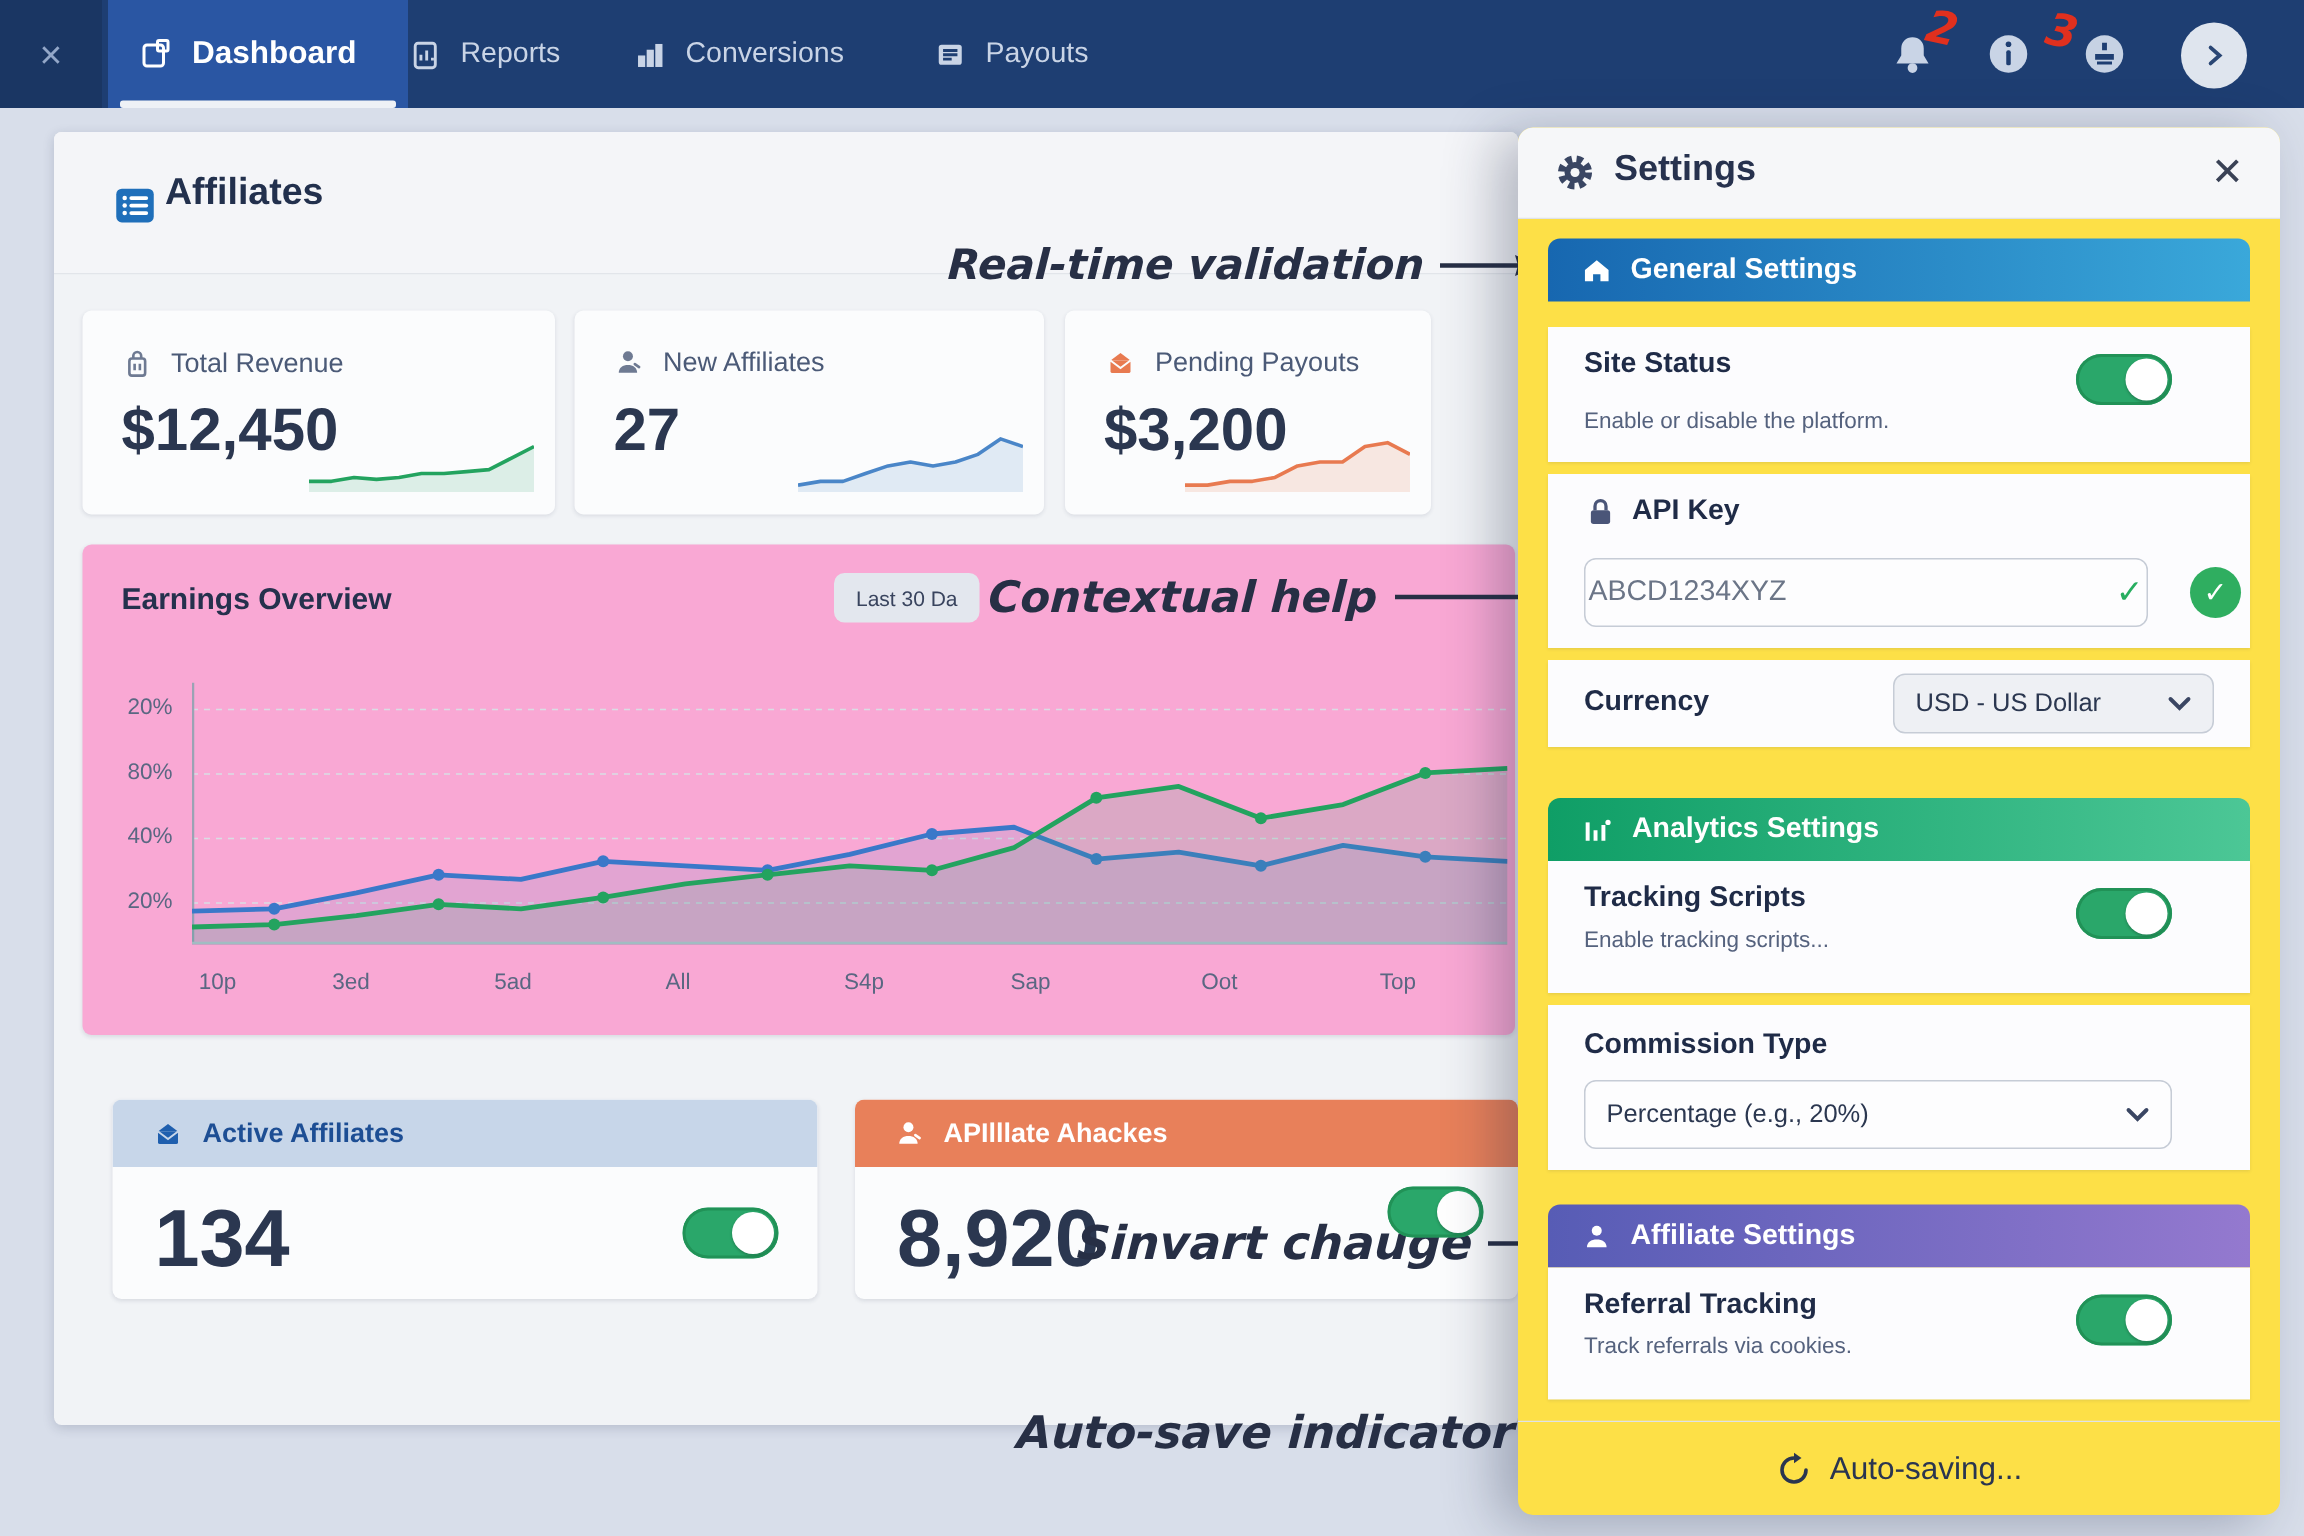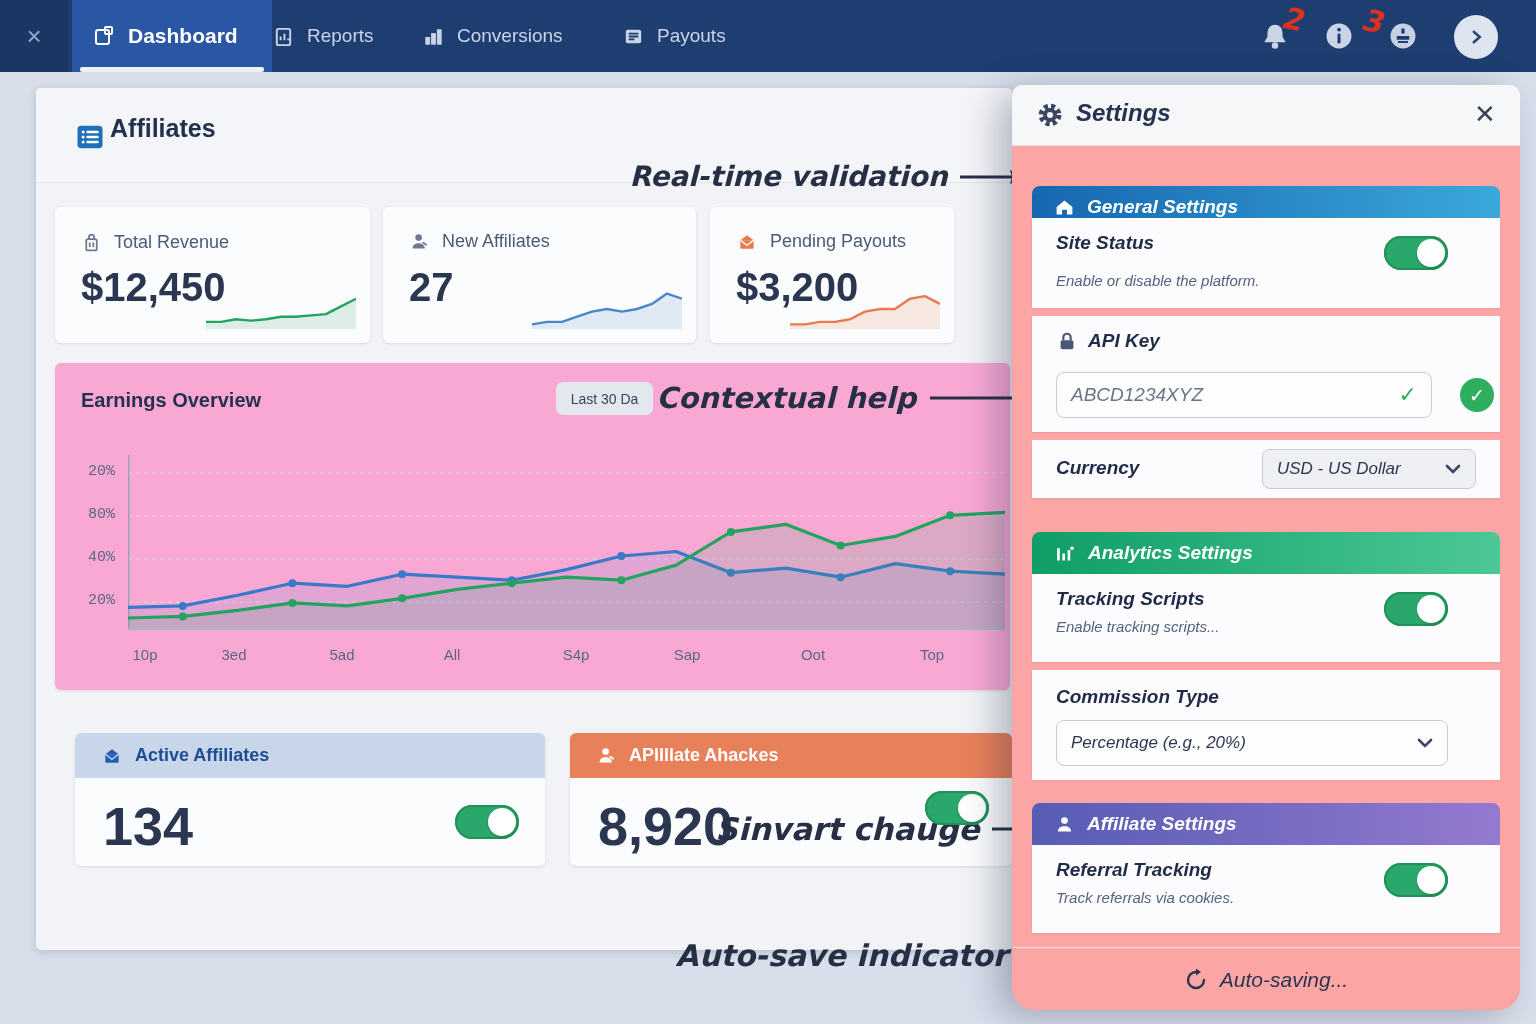--- a/index.html
+++ b/index.html
@@ -37,55 +37,55 @@
   .stat-head{position:absolute;left:26px;top:24px;display:flex;align-items:center;gap:12px;
              font-size:18px;color:#4b5a77;}
   .stat-value{position:absolute;left:26px;top:58px;font-size:40px;font-weight:bold;color:#2b3750;}
   .spark-wrap{position:absolute;right:14px;bottom:10px;}
 
   #earnings{left:19px;top:275px;width:955px;height:327px;background:#f9a8d4;border-radius:6px;
             box-shadow:0 1px 3px rgba(40,50,80,.12);}
   #earnings-title{left:26px;top:26px;font-size:20px;font-weight:bold;color:#25314d;}
   #range-pill{left:501px;top:19px;width:97px;height:33px;background:#e3e7ee;border-radius:7px;
               display:flex;align-items:center;justify-content:center;font-size:14px;color:#39445e;cursor:pointer;}
-  .ytick{width:46px;text-align:right;font-size:15px;color:#5a6782;font-family:Liberation Mono, monospace;}
+  .ytick{width:46px;text-align:right;font-size:15px;color:#5a6782;}
   .xtick{top:283px;transform:translateX(-50%);font-size:15px;color:#5a6782;}
 
   .bottom-card{top:645px;height:133px;background:#fbfcfd;border-radius:6px;overflow:hidden;
                box-shadow:0 1px 3px rgba(40,50,80,.12);}
   .bc-head{position:absolute;left:0;top:0;right:0;height:45px;display:flex;align-items:center;gap:12px;
            padding-left:26px;font-size:18px;font-weight:bold;}
   .bc-value{position:absolute;left:28px;top:62px;font-size:54px;font-weight:bold;color:#2b3750;}
   #active-card .bc-head{background:#c7d6e9;color:#1d4e94;}
   #api-card .bc-head{background:#e8805a;color:#ffffff;}
 
   
   .toggle{width:64px;height:34px;border-radius:17px;background:#2aa76a;position:relative;
           box-shadow:inset 0 0 0 2px #219257;cursor:pointer;}
   .toggle::after{content:"";position:absolute;right:3px;top:3px;width:28px;height:28px;border-radius:50%;
                  background:#ffffff;box-shadow:0 1px 2px rgba(0,0,0,.25);}
 
   
-  #settings{left:1012px;top:85px;width:508px;height:925px;background:#fca5a5;border-radius:22px;
-            box-shadow:-14px 6px 36px rgba(25,35,65,.30);font-style:italic;}
+  #settings{left:1012px;top:85px;width:508px;height:925px;background:#fde047;border-radius:10px;
+            box-shadow:-14px 6px 36px rgba(25,35,65,.30);}
   #settings-header{left:0;top:0;width:508px;height:60px;border-bottom:1px solid #dfe2e8;
                    background:#f6f7f9;border-radius:10px 10px 0 0;}
   #settings-title{left:64px;top:14px;font-size:24px;font-weight:bold;color:#27324e;}
   #settings-close{left:462px;top:14px;font-size:26px;color:#3a4256;cursor:pointer;}
   .sec-head{left:20px;width:468px;height:42px;border-radius:8px 8px 0 0;display:flex;align-items:center;
             gap:12px;padding-left:22px;box-sizing:border-box;color:#ffffff;font-size:19px;font-weight:bold;}
   .set-card{left:20px;width:468px;background:#fcfcfe;box-shadow:0 1px 2px rgba(40,50,80,.10);}
   .set-label{position:absolute;left:24px;font-size:19px;font-weight:bold;color:#1f2b47;}
   .set-desc{position:absolute;left:24px;font-size:15px;color:#55627e;}
   .sel{position:absolute;border:1px solid #c6ccd6;border-radius:8px;background:#eef0f4;
        display:flex;align-items:center;justify-content:space-between;padding:0 14px;box-sizing:border-box;
        font-size:17px;color:#2b3750;cursor:pointer;}
   #api-input{left:24px;top:56px;width:376px;height:46px;border:1px solid #c6ccd6;border-radius:8px;
              background:#fdfdfe;display:flex;align-items:center;justify-content:space-between;
-             padding:0 14px;box-sizing:border-box;font-size:19px;color:#6b7587;}
+             padding:0 2px;box-sizing:border-box;font-size:19px;color:#6b7587;}
   .check-green{color:#27ae60;font-weight:bold;font-size:22px;}
   #api-status{left:428px;top:62px;width:34px;height:34px;border-radius:50%;background:#2fae60;
               display:flex;align-items:center;justify-content:center;color:#fff;font-size:19px;font-weight:bold;}
   #autosave-row{left:0;top:862px;width:508px;height:63px;border-top:1px solid #dfe2e8;
                 display:flex;align-items:center;justify-content:center;gap:12px;
                 font-size:21px;color:#2a3550;border-radius:0 0 10px 10px;}
 </style>
 </head>
 <body>
 
@@ -330,21 +330,21 @@
   <div id="settings-header" class="abs">
     <svg class="abs" style="left:24px;top:16px;" width="28" height="28" viewBox="0 0 24 24">
       <circle cx="12" cy="12" r="7.5" fill="none" stroke="#3a4663" stroke-width="4.5" stroke-dasharray="3.4 2.6"></circle>
       <circle cx="12" cy="12" r="6" fill="#3a4663"></circle>
         <circle cx="12" cy="12" r="2.6" fill="#f6f7f9"></circle>
     </svg>
     <div id="settings-title" class="abs">Settings</div>
     <div id="settings-close" class="abs">✕</div>
   </div>
 
-  <div class="sec-head abs" style="top:101px;background:linear-gradient(90deg,#1767b0,#3aa8da);">
+  <div class="sec-head abs" style="top:74px;background:linear-gradient(90deg,#1767b0,#3aa8da);">
     <svg width="21" height="21" viewBox="0 0 24 24" fill="#ffffff">
       <path d="M3 11.5 12 4l9 7.5V20h-6.2v-5.4H9.2V20H3z"></path>
     </svg>
     <span>General Settings</span>
   </div>
 
   <div class="set-card abs" style="top:133px;height:90px;">
     <div class="set-label" style="top:14px;">Site Status</div>
     <div class="set-desc" style="top:44px;margin-top:10px;">Enable or disable the platform.</div>
     <div class="toggle abs" style="left:352px;top:18px;"></div>

